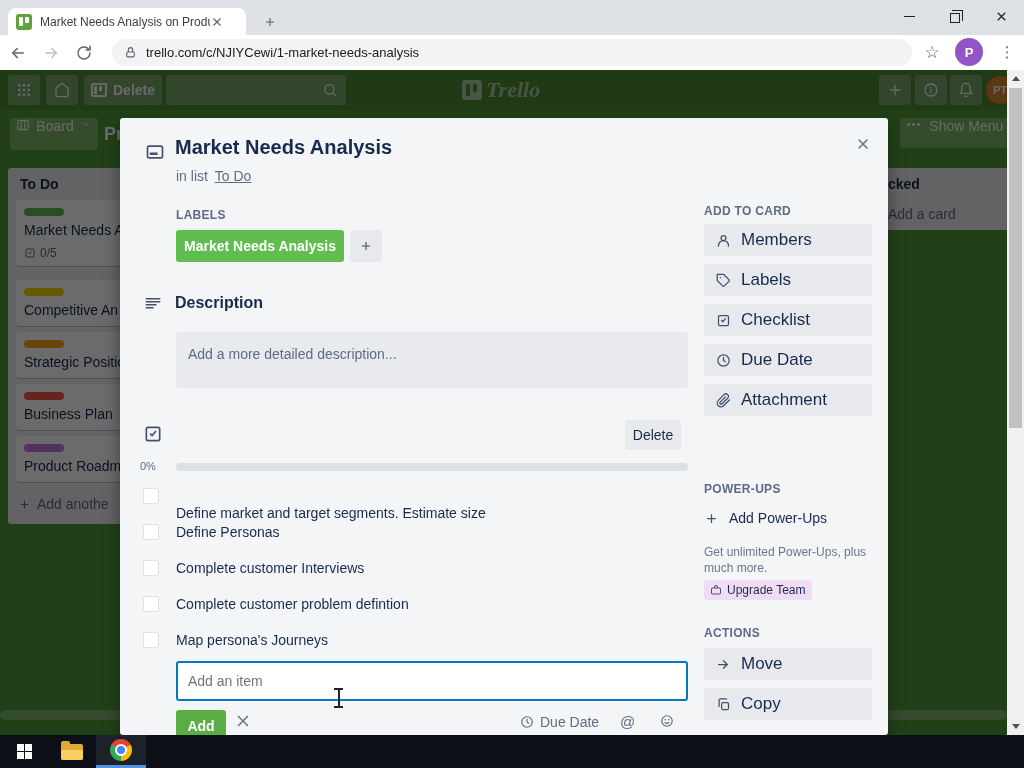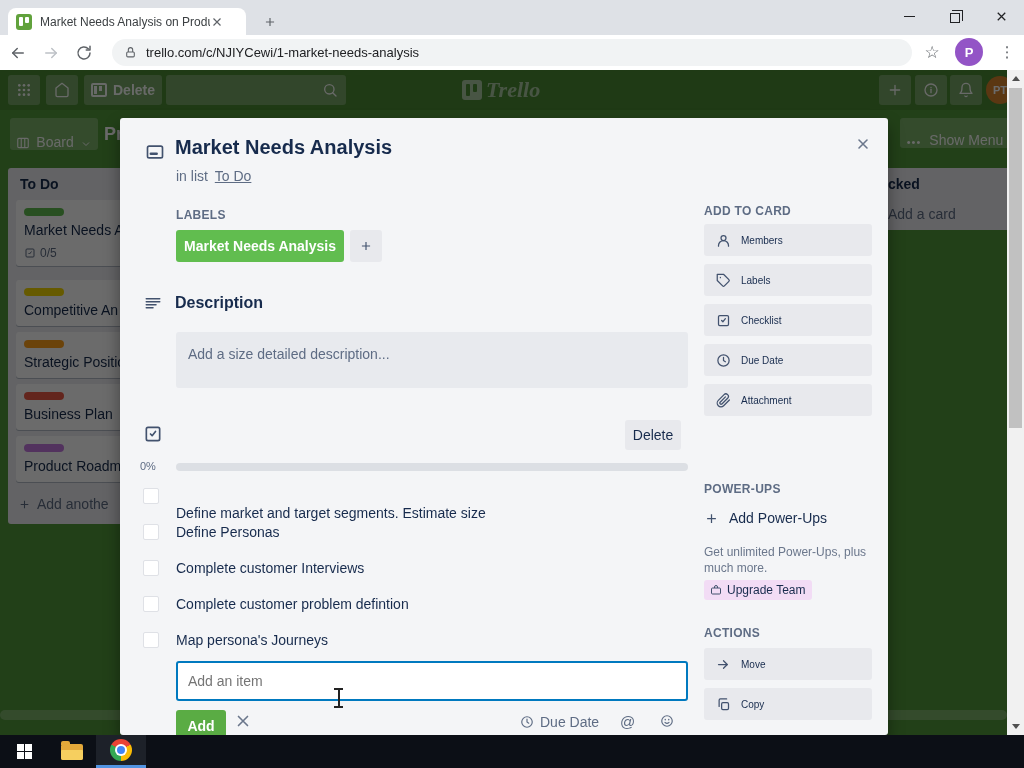--- a/index.html
+++ b/index.html
@@ -43,41 +43,41 @@
   .boards-glyph i { position:absolute; top:1px; width:3px; background:rgba(255,255,255,0.95); }
   .boards-glyph i.g1 { left:1px; height:8px; }
   .boards-glyph i.g2 { left:6px; height:5px; }
   .tlogo { position:absolute; left:462px; top:7px; display:flex; align-items:center; gap:4px; opacity:0.55; }
   .tlogo .lg { position:relative; width:20px; height:20px; background:#fff; border-radius:3px; }
   .tlogo .lg i { position:absolute; background:#4a8a33; border-radius:1px; }
   .tlogo .lg i.b1 { left:4px; top:4px; width:4px; height:12px; }
   .tlogo .lg i.b2 { left:11px; top:4px; width:4px; height:8px; }
   .tlogo .word { font-family:"Liberation Serif", serif; font-style:italic; font-weight:bold; font-size:22px; color:#fff; }
   .tnav-avatar { position:absolute; left:986px; top:6px; width:28px; height:28px; border-radius:50%; background:#d9832c; color:#fff; font-size:11px; font-weight:bold; display:flex; align-items:center; justify-content:center; }
-  .subbar-btn { position:absolute; background:rgba(255,255,255,0.25); border-radius:3px; color:rgba(255,255,255,0.95); font-size:14px; display:flex; align-items:flex-end; justify-content:center; gap:6px; }
+  .subbar-btn { position:absolute; background:rgba(255,255,255,0.25); border-radius:3px; color:rgba(255,255,255,0.95); font-size:14px; display:flex; align-items:flex-start; justify-content:center; gap:6px; }
   .board-title { position:absolute; left:104px; top:54px; font-size:18px; font-weight:bold; color:#fff; }
 
   .list { position:absolute; background:#ebecf0; border-radius:3px; }
   .list-title { font-size:14px; font-weight:bold; color:#172b4d; }
   .card { position:absolute; left:8px; width:256px; background:#fff; border-radius:3px; box-shadow:0 1px 0 rgba(9,30,66,0.25); padding:8px; }
   .card-label { width:40px; height:8px; border-radius:4px; margin-bottom:6px; }
   .card-title { font-size:14px; color:#172b4d; white-space:nowrap; overflow:hidden; }
   .card-badge { display:flex; align-items:center; gap:4px; margin-top:8px; color:#5e6c84; font-size:12px; }
   .card-badge svg { width:12px; height:12px; fill:none; stroke:#5e6c84; stroke-width:2; }
   .muted-row { position:absolute; color:#5e6c84; font-size:14px; display:flex; align-items:center; gap:6px; }
 
   .dim { position:absolute; left:0; top:0; width:1024px; height:665px; background:rgba(0,0,0,0.58); }
 
   
   .modal { position:absolute; left:120px; top:48px; width:768px; height:617px; background:#f4f5f7; border-radius:3px; overflow:hidden; box-shadow:0 8px 16px rgba(0,0,0,0.4); }
   .m-h2 { font-size:16px; font-weight:bold; color:#172b4d; }
   .m-mini { font-size:12px; font-weight:bold; color:#5e6c84; letter-spacing:0.3px; }
   .m-icon { stroke:#42526e; stroke-width:2; fill:none; stroke-linecap:round; stroke-linejoin:round; }
   .chip { border-radius:3px; display:flex; align-items:center; justify-content:center; }
-  .side-btn { position:absolute; left:584px; width:168px; height:32px; background:#e8e9ed; border-radius:3px; display:flex; align-items:center; padding:0 12px; gap:10px; font-size:10px; color:#172b4d; }
+  .side-btn { position:absolute; left:584px; width:168px; height:32px; background:#e8e9ed; border-radius:3px; display:flex; align-items:center; padding:0 12px; gap:10px; font-size:17px; color:#172b4d; }
   .side-btn svg { width:15px; height:15px; }
   .check-sq { position:absolute; left:23px; width:16px; height:16px; background:#fff; border:1px solid #dfe1e6; border-radius:2px; }
   .chk-text { position:absolute; left:56px; font-size:14px; color:#172b4d; }
   .footer-act { position:absolute; display:flex; align-items:center; gap:6px; color:#5e6c84; font-size:14px; }
   .footer-act svg { width:14px; height:14px; stroke:#5e6c84; stroke-width:2; fill:none; stroke-linecap:round; }
 
   
   .scrollbar { position:absolute; left:1007px; top:0; width:17px; height:665px; background:#f1f1f1; }
   .sb-arrow { position:absolute; left:0; width:17px; height:17px; display:flex; align-items:center; justify-content:center; }
   .sb-arrow i { width:0; height:0; border-left:4px solid transparent; border-right:4px solid transparent; }
@@ -320,21 +320,21 @@
       <div class="chip abs" style="left:230px;top:112px;width:32px;height:32px;background:#e8e9ed;">
         <svg width="14" height="14" viewBox="0 0 24 24" fill="none" stroke="#42526e" stroke-width="2">
             <path d="M12 5v14M5 12h14"></path>
           </svg>
       </div>
 
       <svg class="m-icon abs" style="left:24px;top:177px;" width="18" height="18" viewBox="0 0 24 24">
           <path d="M3 5h18M3 9h18M3 13h13M3 17h9"></path>
         </svg>
       <div class="m-h2 abs" style="left:55px;top:176px;">Description</div>
-      <div class="abs" style="left:56px;top:214px;width:512px;height:56px;background:#e8eaee;border-radius:3px;padding:14px 12px;font-size:14px;color:#5e6c84;">Add a size detailed description...</div>
+      <div class="abs" style="left:56px;top:214px;width:512px;height:56px;background:#e8eaee;border-radius:3px;padding:14px 12px;font-size:14px;color:#5e6c84;">Add a more detailed description...</div>
 
       <svg class="m-icon abs" style="left:23px;top:306px;" width="20" height="20" viewBox="0 0 24 24">
           <rect x="4" y="4" width="16" height="16" rx="2"></rect>
           <path d="M9 12l2 2 4-5"></path>
         </svg>
       <div class="chip abs" style="left:505px;top:302px;width:56px;height:30px;background:#e8e9ed;font-size:14px;color:#172b4d;">Delete</div>
 
       <div class="abs" style="left:20px;top:342px;font-size:11px;color:#5e6c84;">0%</div>
       <div class="abs" style="left:56px;top:345px;width:512px;height:8px;background:#dcdfe4;border-radius:4px;"></div>
 

